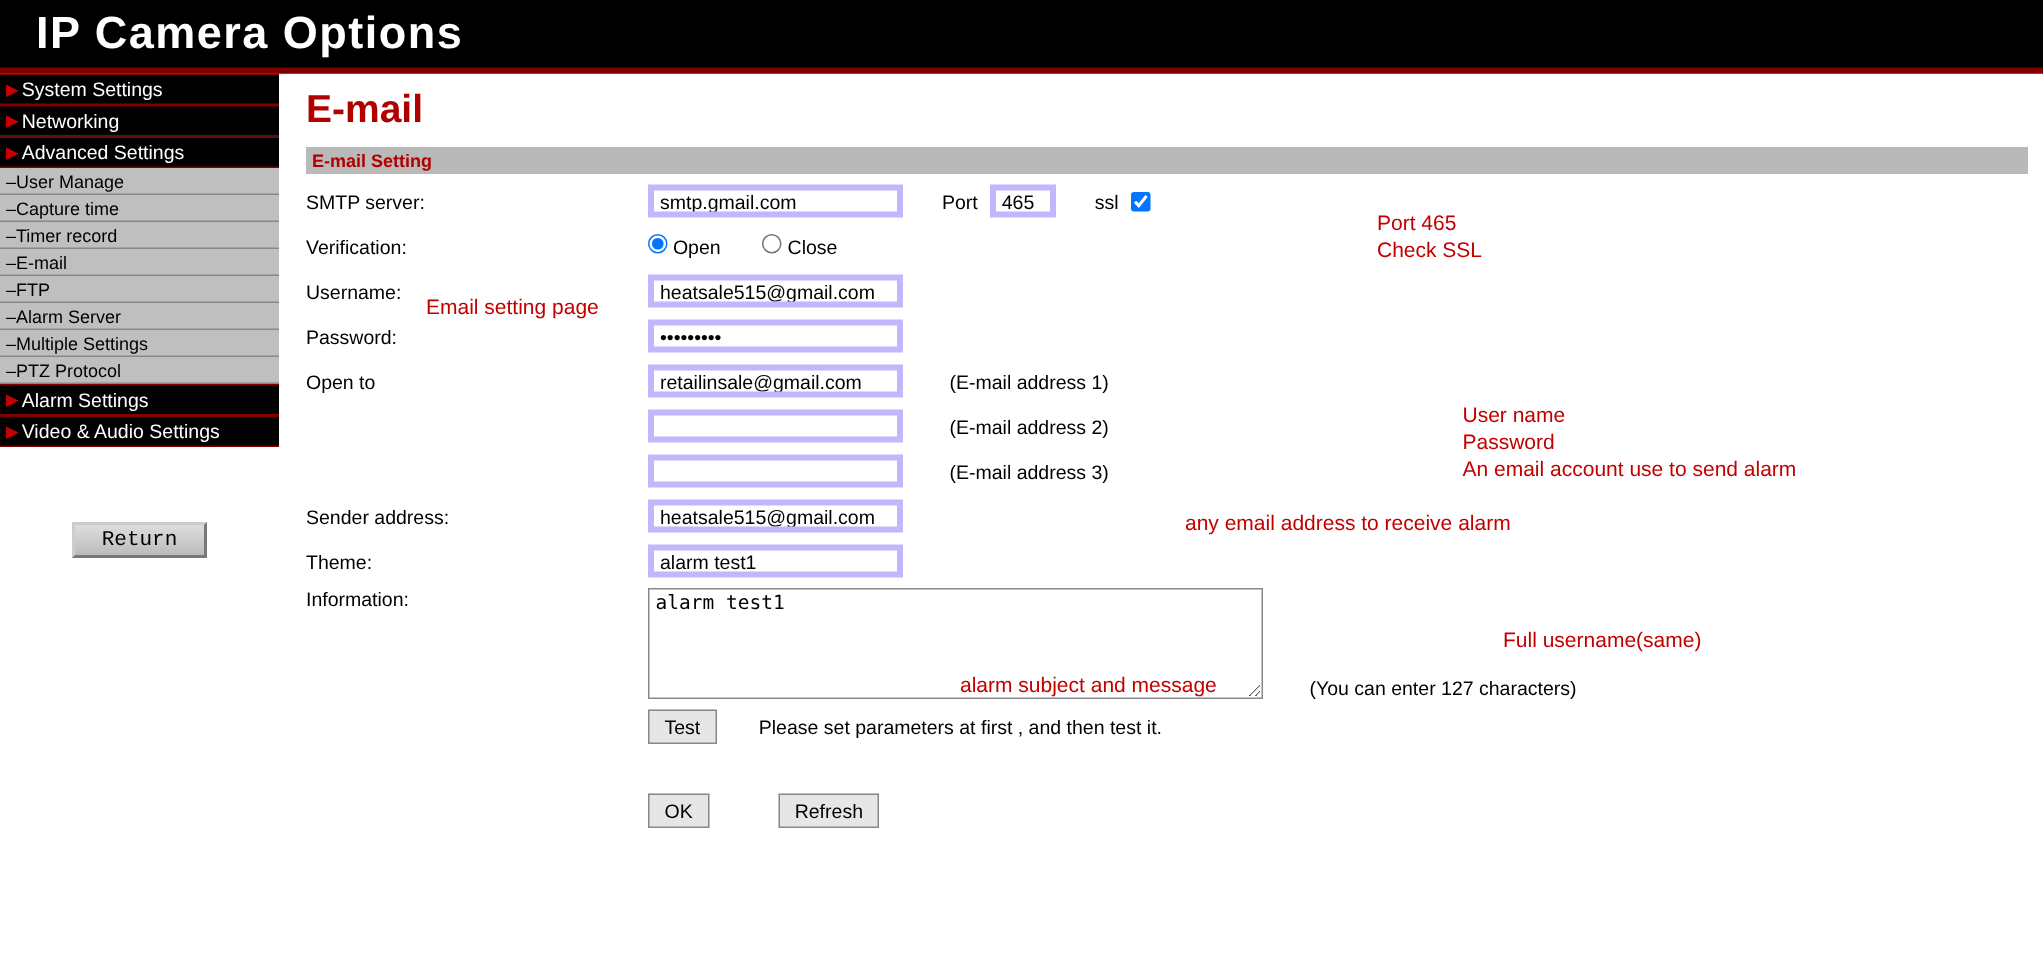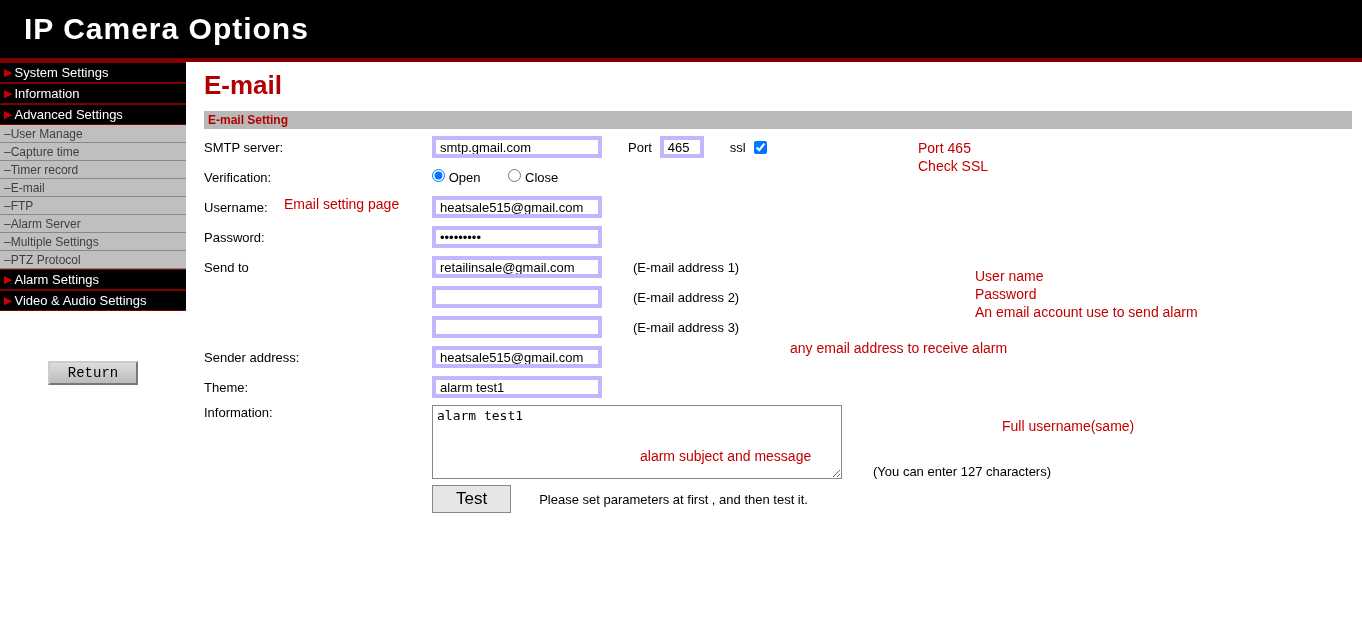--- a/index.html
+++ b/index.html
@@ -7,21 +7,21 @@
     font-family: Arial, Helvetica, sans-serif;
     font-size: 13px;
     background: #fff;
     width: 1362px;
     height: 644px;
     position: relative;
     overflow: hidden;
   }
   .header {
     background: #000;
-    height: 62px;
+    height: 49px;
     border-bottom: 4px solid #800000;
     padding-left: 24px;
     display: flex;
     align-items: center;
   }
   .header h1 {
     color: #fff;
     font-size: 30px;
     font-weight: bold;
     letter-spacing: 1px;
@@ -44,21 +44,21 @@
     display: flex;
     align-items: center;
   }
   .nav-main .arrow {
     color: #c00;
     margin-right: 2px;
     font-size: 11px;
   }
   .nav-sub {
     background: #bfbfbf;
-    color: #404040;
+    color: #000000;
     border-bottom: 1px solid #888;
     padding: 1.5px 4px;
     font-size: 12px;
     cursor: pointer;
   }
   .nav-sub.sel {
     background: #bfbfbf;
   }
   .return-wrap {
     text-align: center;
@@ -127,22 +127,22 @@
     width: 410px;
     height: 74px;
     resize: both;
   }
   .after-text { font-size: 13px; color:#000;margin-left:23px; }
   .hint { font-size: 13px; margin-left: 20px; }
 
   .btn {
     background: #e6e6e6;
     border: 1px solid #888;
-    padding: 3px 23px;
-    font-size: 17px;
+    padding: 3px 10px;
+    font-size: 13px;
     cursor: pointer;
   }
 
   
   .ann { position:absolute; color:#c30000; font-size:14px; pointer-events:none; }
   .ann.bold { font-weight: normal; }
   .arrow-svg { position:absolute; pointer-events:none; }
 </style>
 </head>
 <body>
@@ -152,21 +152,21 @@
 </div>
 
 <div class="layout">
   <div class="sidebar">
     <div class="nav-main">
         <span class="arrow">▶</span>
         <span>System Settings</span>
       </div>
     <div class="nav-main">
         <span class="arrow">▶</span>
-        <span>Information</span>
+        <span>Networking</span>
       </div>
     <div class="nav-main">
         <span class="arrow">▶</span>
         <span>Advanced Settings</span>
       </div>
     <div class="nav-sub">–User Manage</div>
     <div class="nav-sub">–Capture time</div>
     <div class="nav-sub">–Timer record</div>
     <div class="nav-sub sel">–E-mail</div>
     <div class="nav-sub">–FTP</div>
@@ -221,21 +221,21 @@
     </div>
 
     <div class="form-row">
       <div class="form-label">Password:</div>
       <div class="form-controls">
         <input type="password" value="•••••••••" style="">
       </div>
     </div>
 
     <div class="form-row">
-      <div class="form-label">Send to</div>
+      <div class="form-label">Open to</div>
       <div class="form-controls">
         <input type="text" value="retailinsale@gmail.com" style="">
         <span class="after-text">(E-mail address 1)</span>
       </div>
     </div>
 
     <div class="form-row">
       <div class="form-label"></div>
       <div class="form-controls">
         <input type="text" value="" style="">
@@ -276,20 +276,27 @@
     <div class="form-row">
       <div class="form-label"></div>
       <div class="form-controls">
         <button class="btn">Test</button>
         <span class="hint">Please set parameters at first ,  and then test it.</span>
       </div>
     </div>
 
     <div style="height:26px"></div>
 
+    <div class="form-row">
+      <div class="form-label"></div>
+      <div class="form-controls" style="gap:46px">
+        <button class="btn">OK</button>
+        <button class="btn">Refresh</button>
+      </div>
+    </div>
 
   </div>
 </div>
 
 <svg class="arrow-svg" width="1362" height="644">
   <defs>
     <marker id="ah" markerWidth="14" markerHeight="12" refX="12" refY="6" orient="auto">
       <path d="M0,0 L14,6 L0,12 Z" fill="#c30000"></path>
     </marker>
   </defs>

